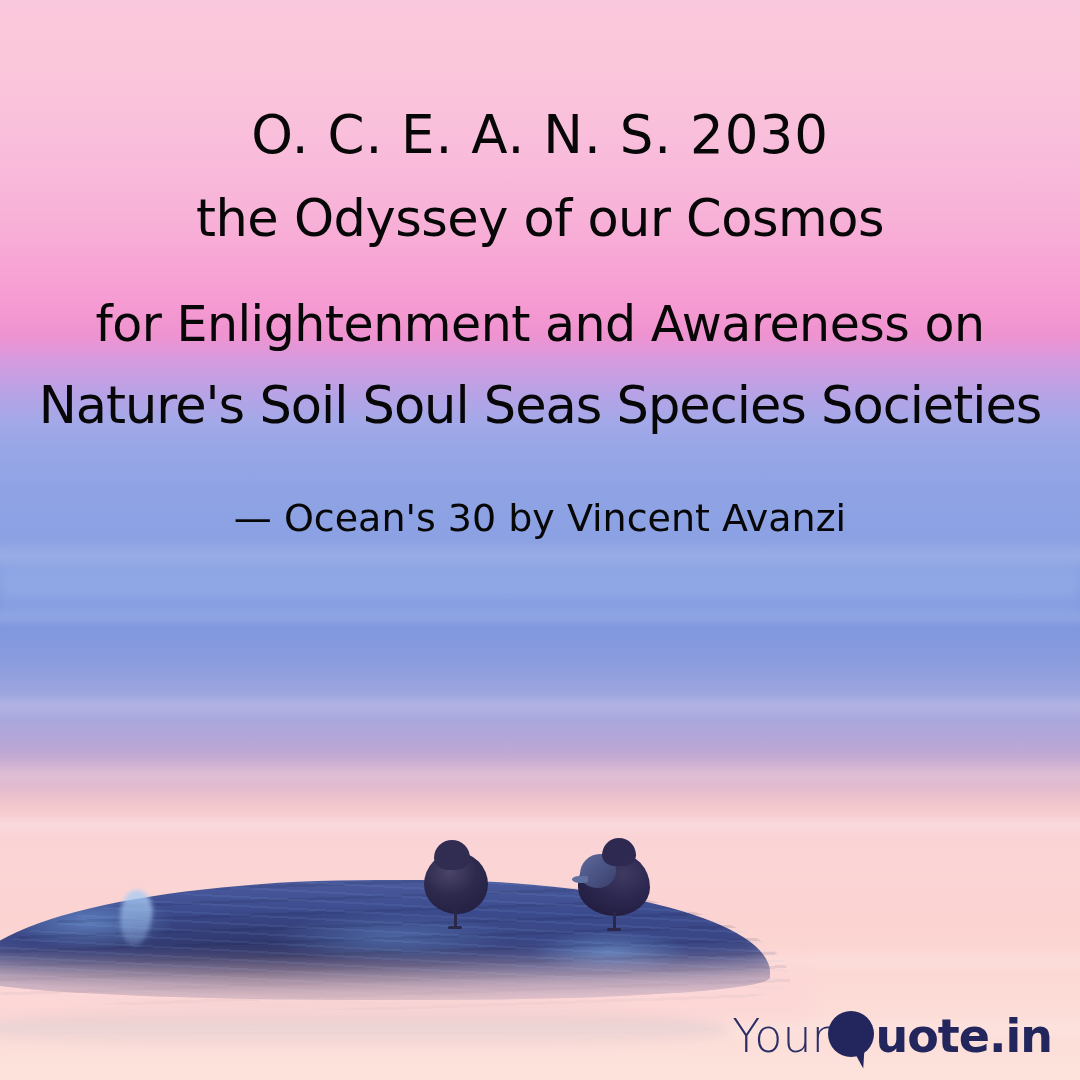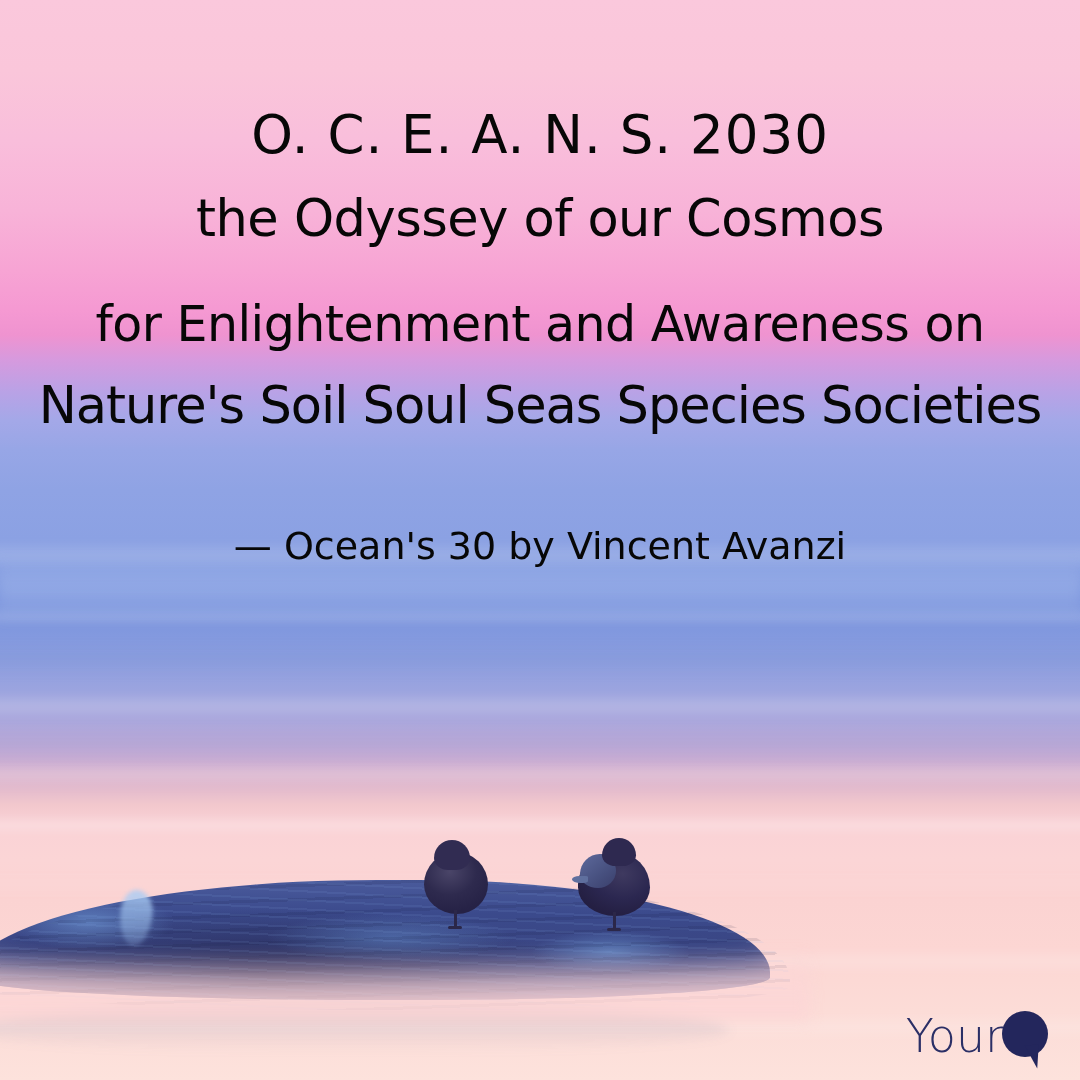--- a/index.html
+++ b/index.html
@@ -216,21 +216,21 @@
     font-family: "DejaVu Sans", sans-serif;
     font-weight: 400;
     letter-spacing: -0.5px;
     white-space: nowrap;
     color: #070707;
   }
   #quote-line-0 { position: absolute; top: 104px;  width: 100%; font-size: 53px; letter-spacing: 1px; }
   #quote-line-1 { position: absolute; top: 189px;  width: 100%; font-size: 51px; }
   #quote-line-2 { position: absolute; top: 296px;  width: 100%; font-size: 49px; }
   #quote-line-3 { position: absolute; top: 376px;  width: 100%; font-size: 51px; letter-spacing: -1px; }
-  #attribution  { position: absolute; top: 524px;  width: 100%; font-size: 38px; letter-spacing: 0px; }
+  #attribution  { position: absolute; top: 496px;  width: 100%; font-size: 38px; letter-spacing: 0px; }
 
   
   #watermark {
     position: absolute;
     right: 28px;
     bottom: 14px;
     height: 60px;
     display: flex;
     align-items: center;
     color: #2b2f66;
@@ -329,15 +329,16 @@
     <div id="quote-line-3" class="quote-line">Nature's Soil Soul Seas Species Societies</div>
     <div id="attribution" class="quote-line">— Ocean's 30 by Vincent Avanzi</div>
   </div>
 
   <div id="watermark">
     <span id="wm-your">Your</span>
     <span id="wm-bubble">
       <span class="bub-circle"></span>
       <span class="bub-tail"></span>
     </span>
+    <span id="wm-quote">uote.in</span>
   </div>
 
 </div>
 
 </body></html>

